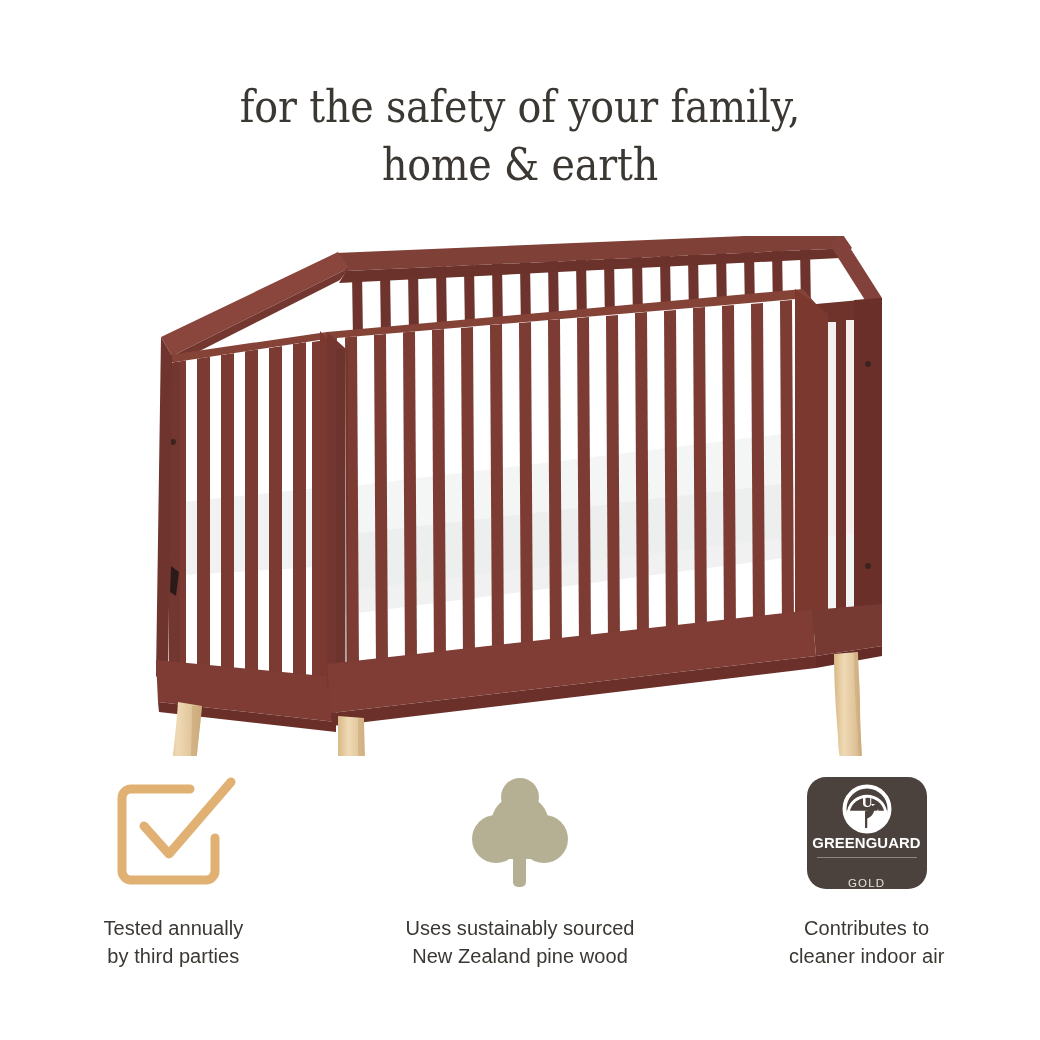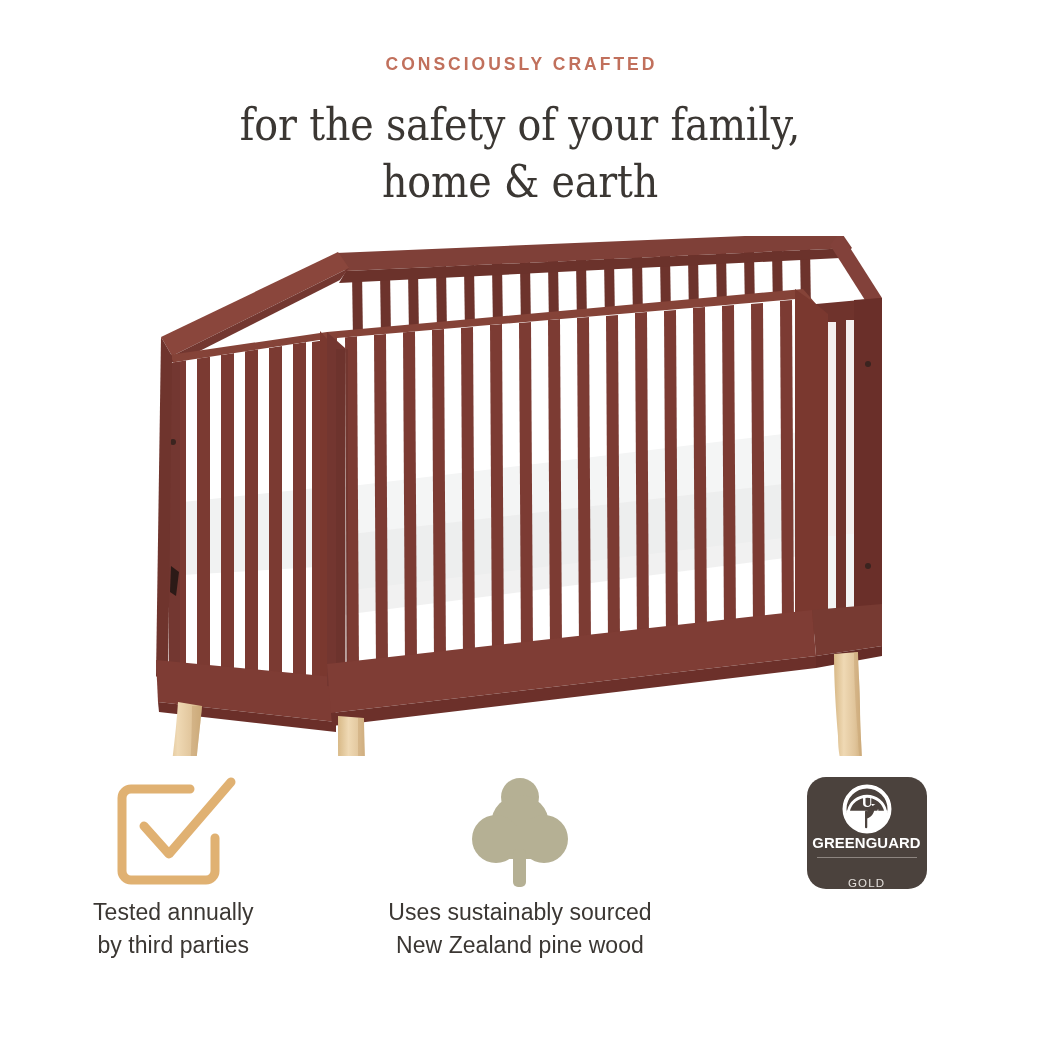--- a/index.html
+++ b/index.html
@@ -79,23 +79,24 @@
     flex-direction: column;
     align-items: center;
   }
   .feature-icon {
     height: 126px;
     display: flex;
     align-items: center;
     justify-content: center;
   }
   .feature-label {
+    margin-top: 18px;
     text-align: center;
     font-family: "Liberation Sans", sans-serif;
-    font-size: 23px;
+    font-size: 20px;
     line-height: 1.42;
     color: #3b3733;
     letter-spacing: 0.05px;
     white-space: pre-line;
   }
 
   
   .gg-badge {
     width: 120px;
     height: 112px;
@@ -135,21 +136,20 @@
     letter-spacing: 1.2px;
     line-height: 1;
   }
 </style>
 </head>
 <body>
 
 <div class="page">
 
   <div class="header">
-    <div class="eyebrow">CONSCIOUSLY CRAFTED</div>
     <h1 class="headline">
       <span class="l1">for the safety of your family,</span>
       <span class="l2">home &amp; earth</span>
     </h1>
   </div>
 
   <div class="crib-stage">
     <svg class="crib-svg" width="760" height="520" viewBox="0 0 760 520">
       <defs>
         <linearGradient id="legGrad" x1="0" y1="0" x2="1" y2="0">
@@ -364,16 +364,18 @@
             <text x="38" y="32" text-anchor="middle" font-family="'Liberation Serif', serif" font-size="14" font-weight="700" fill="#ffffff">L</text>
 
             <path d="M29,50 L29,33 C29,28 33,25 38,25 C38,33 35,38 29,40 Z" fill="#4b423d"></path>
             <path d="M28,50 L28,32" stroke="#4b423d" stroke-width="2.6" stroke-linecap="round"></path>
           </svg>
           <div class="gg-name">GREENGUARD</div>
           <div class="gg-rule"></div>
           <div class="gg-gold">GOLD</div>
         </div>
       </div>
+      <div class="feature-label">Contributes to
+cleaner indoor air</div>
     </div>
 
   </div>
 </div>
 
 </body></html>

